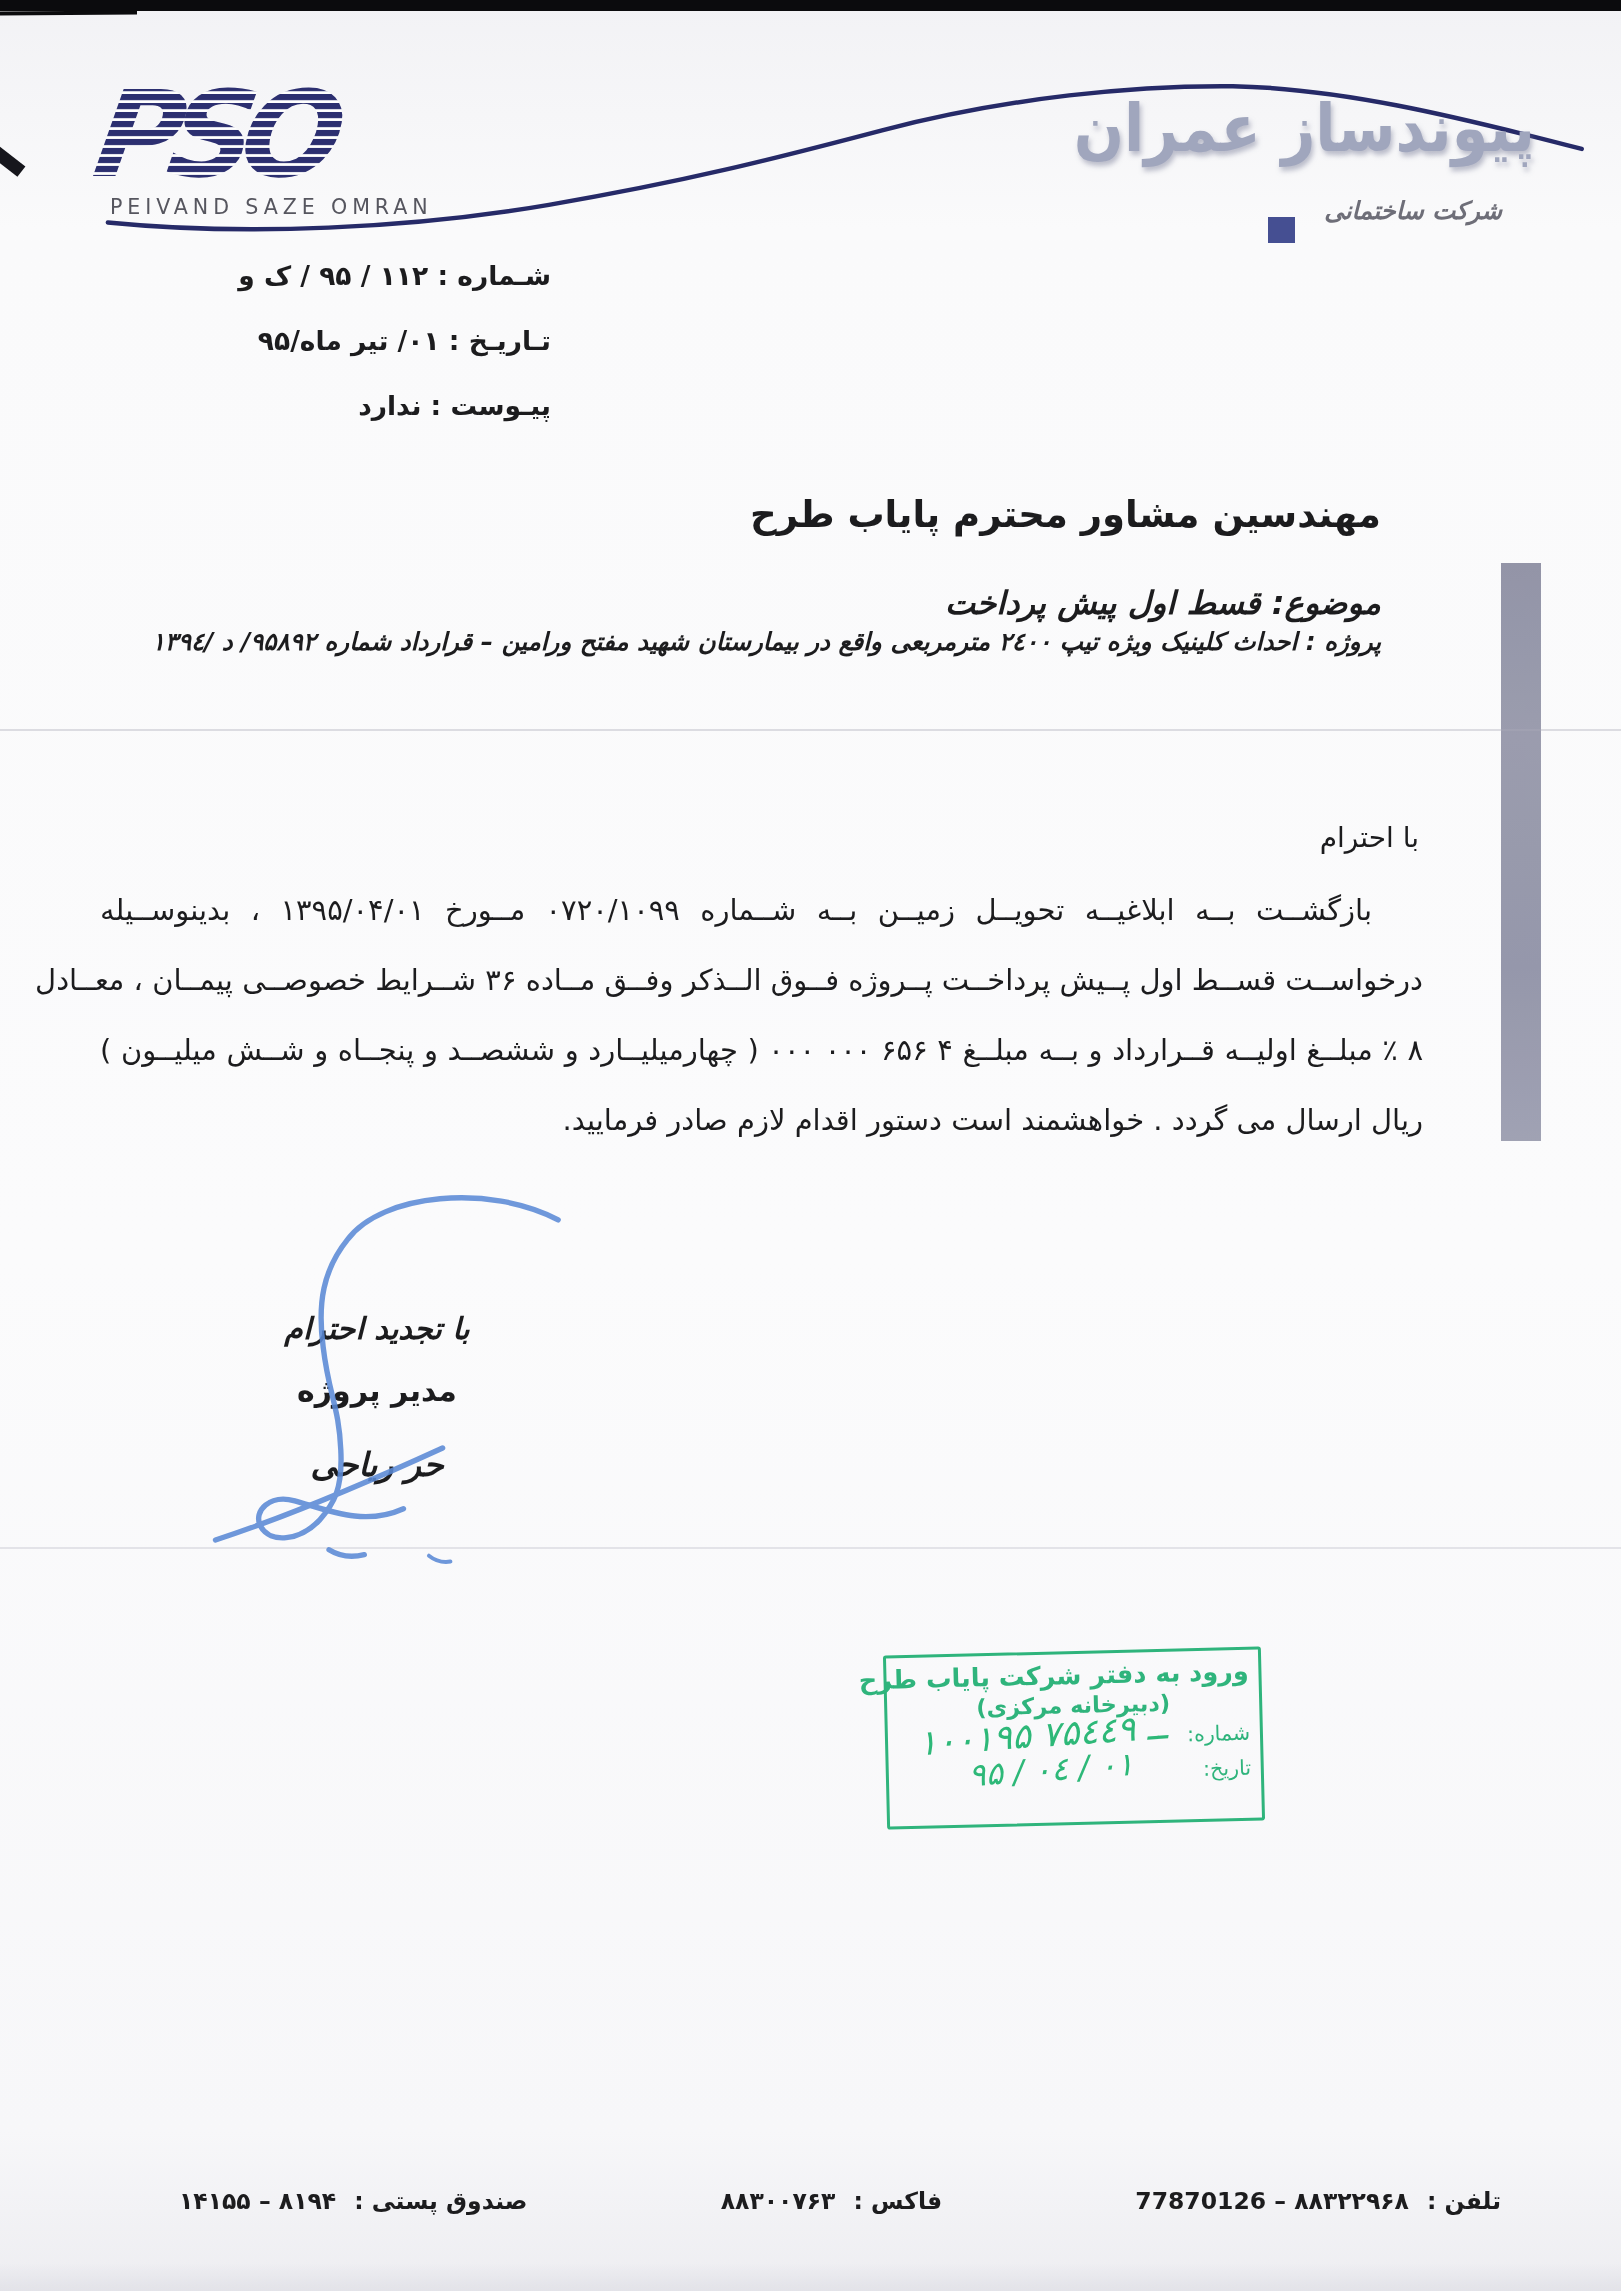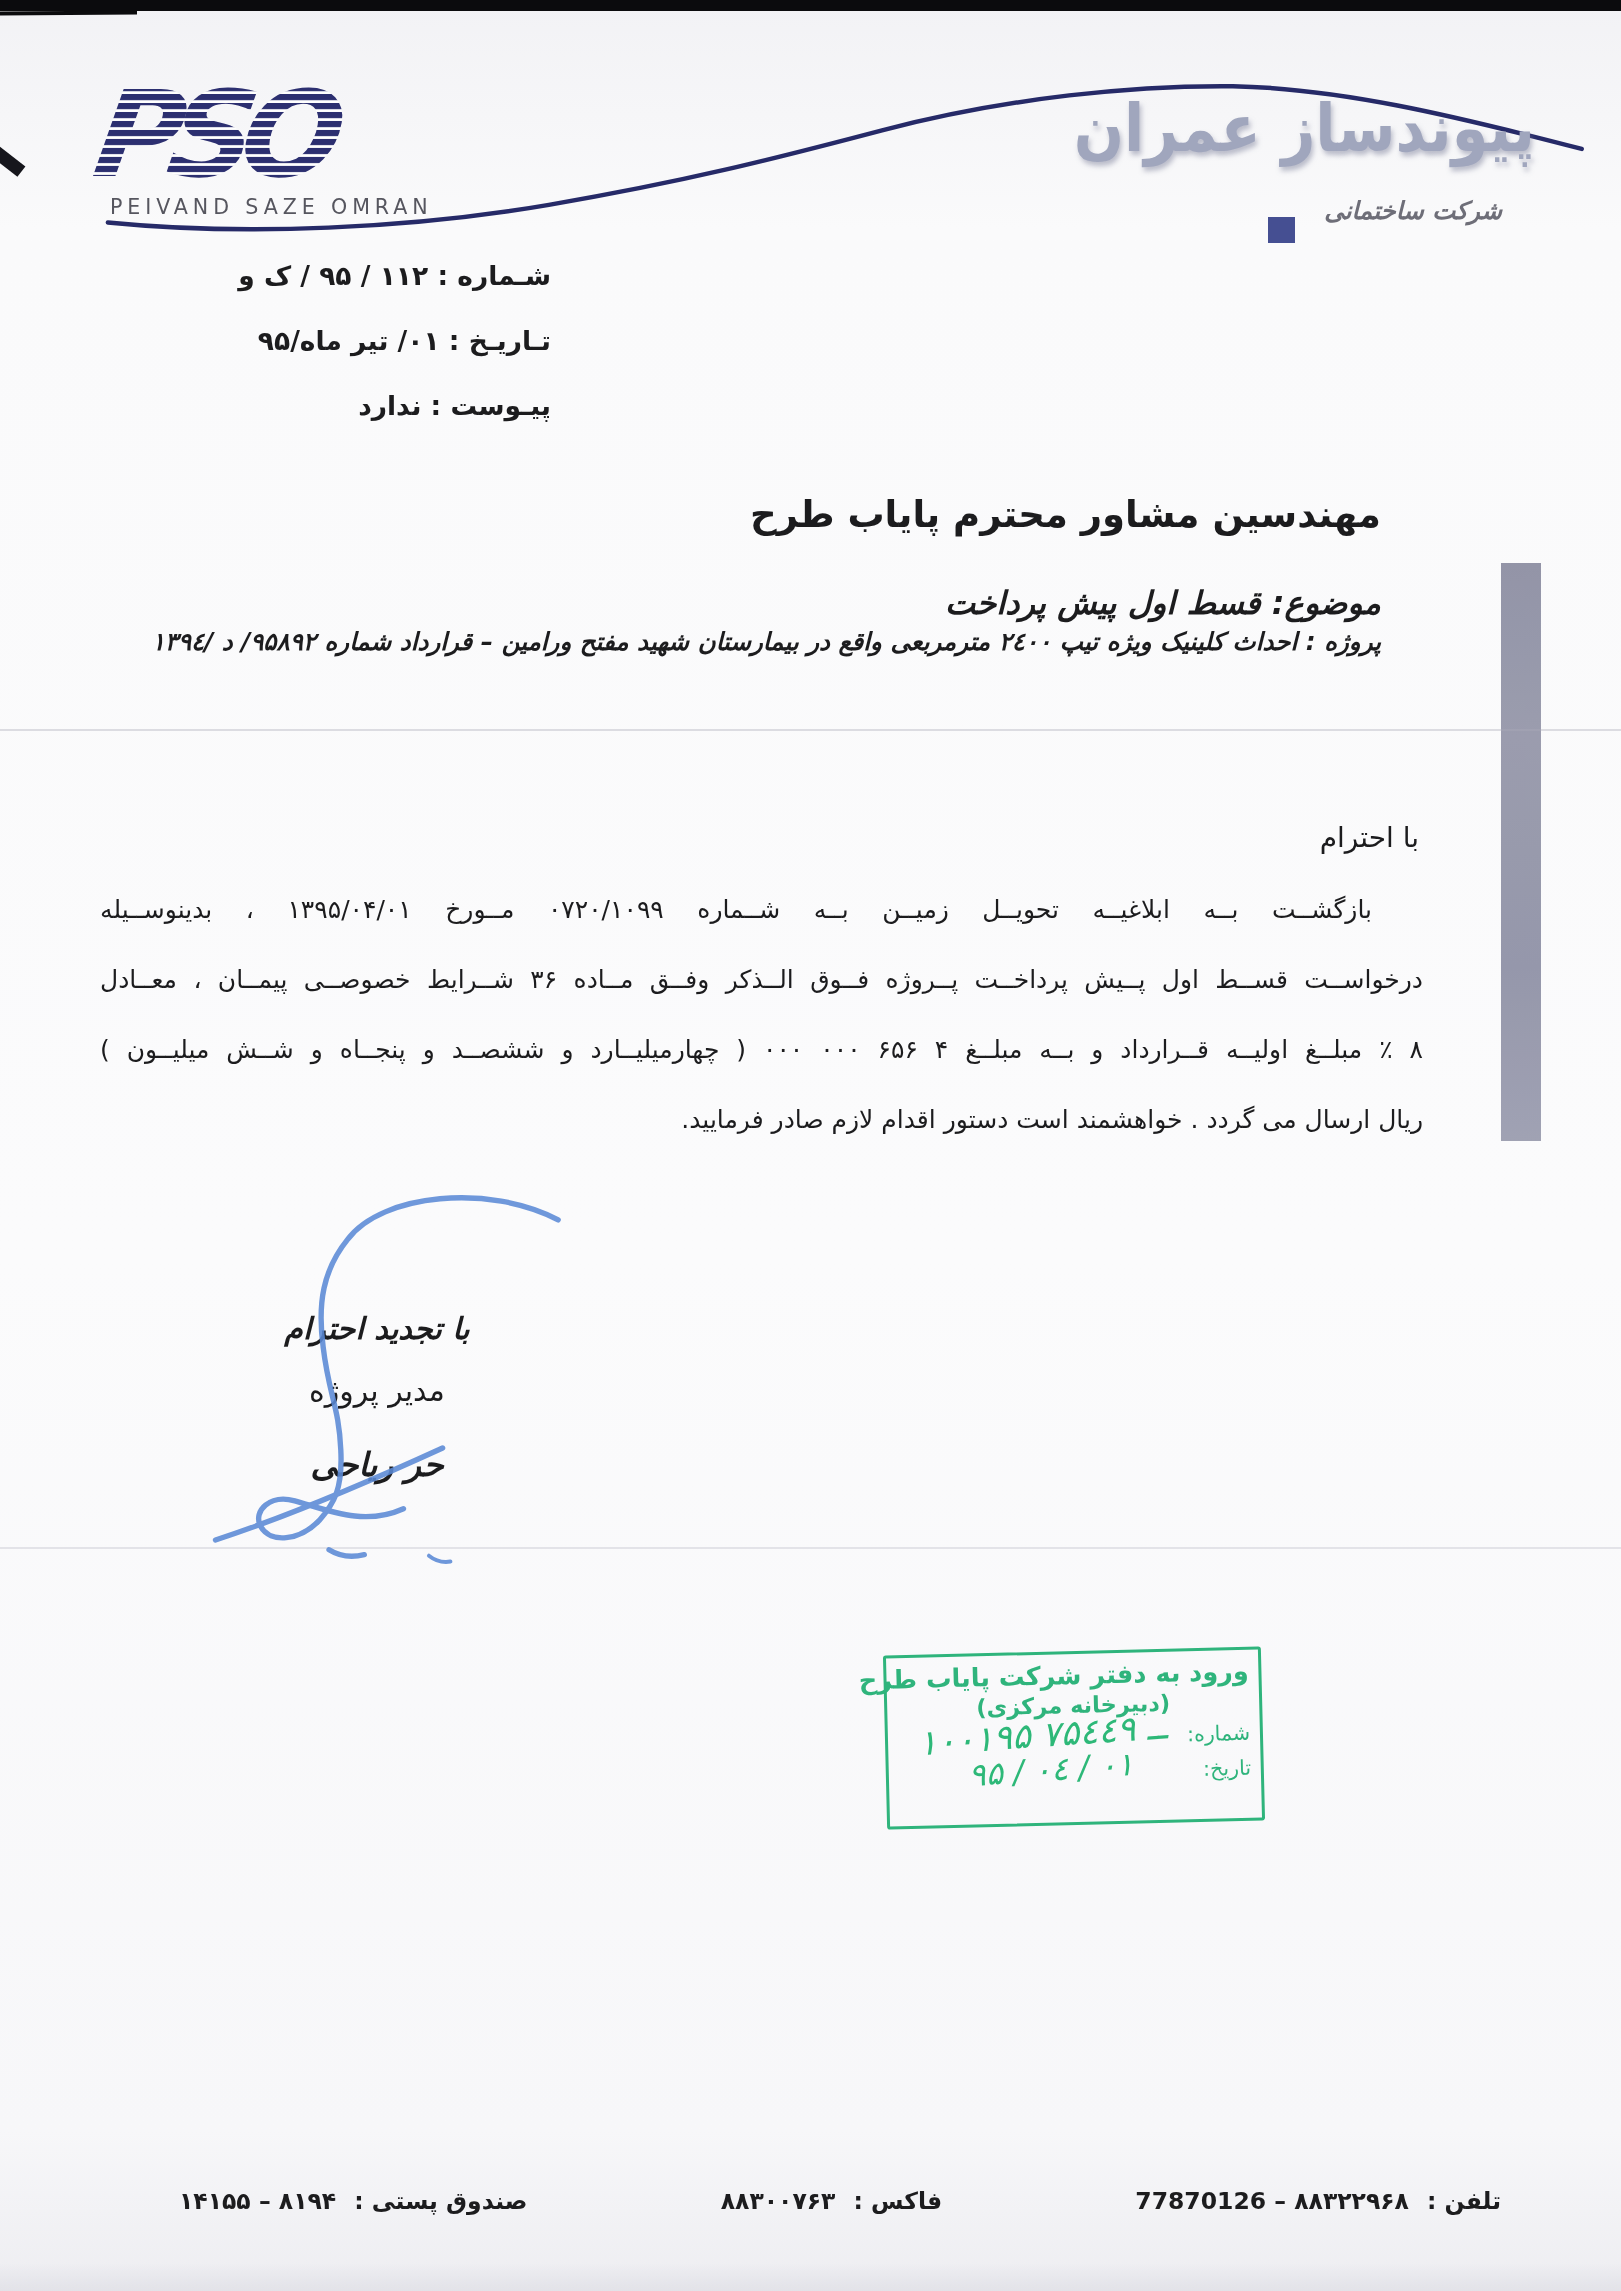--- a/index.html
+++ b/index.html
@@ -31,29 +31,29 @@
 
   
   .meta{right:1070px;top:243px;direction:rtl;text-align:right;font-weight:bold;font-size:26.5px;line-height:65px;white-space:nowrap;}
   .meta .lbl{letter-spacing:0.5px;}
 
   
   .recipient{right:240px;top:493px;direction:rtl;font-size:37px;font-weight:bold;white-space:nowrap;}
   .subject{right:240px;top:584px;direction:rtl;font-size:32px;font-weight:bold;font-style:italic;white-space:nowrap;}
   .project{right:240px;top:627px;direction:rtl;font-size:24.5px;font-weight:bold;font-style:italic;white-space:nowrap;}
   .salutation{right:202px;top:821px;direction:rtl;font-size:28px;}
-  .body-par{left:100px;right:198px;top:875px;direction:rtl;font-size:25px;}
+  .body-par{left:100px;right:198px;top:875px;direction:rtl;font-size:29px;}
   .body-line{height:70px;line-height:70px;text-align:justify;text-align-last:justify;white-space:nowrap;}
   .body-line.first{padding-right:51px;}
   .body-line.last{text-align:center;text-align-last:right;}
 
   
   .sig-block{left:230px;top:1311px;width:294px;direction:rtl;text-align:center;}
   .sig-closing{font-size:30px;font-weight:bold;font-style:italic;margin-bottom:27px;white-space:nowrap;}
-  .sig-title{font-size:30px;font-weight:normal;margin-bottom:37px;white-space:nowrap;}
+  .sig-title{font-size:30px;font-weight:bold;margin-bottom:37px;white-space:nowrap;}
   .sig-name{font-size:33px;font-weight:bold;font-style:italic;white-space:nowrap;}
   .sig-svg{left:137px;top:1166px;width:529px;height:421px;pointer-events:none;}
 
   
   .stamp{left:885px;top:1651px;width:378px;height:174px;border:3.4px solid #2fb47c;border-radius:2.9px;
     transform:rotate(-1.4deg);color:#2fb47c;direction:rtl;padding:5.9px 9.8px 3.9px 9.8px;box-sizing:border-box;
     background:rgba(255,255,255,0);}
   .stamp-line1{text-align:center;font-size:25.5px;font-weight:bold;letter-spacing:0.5px;white-space:nowrap;}
   .stamp-line2{text-align:center;font-size:22.5px;font-weight:bold;margin-top:2px;white-space:nowrap;}
   .stamp-row{display:flex;flex-direction:row;align-items:center;margin-top:2px;}

